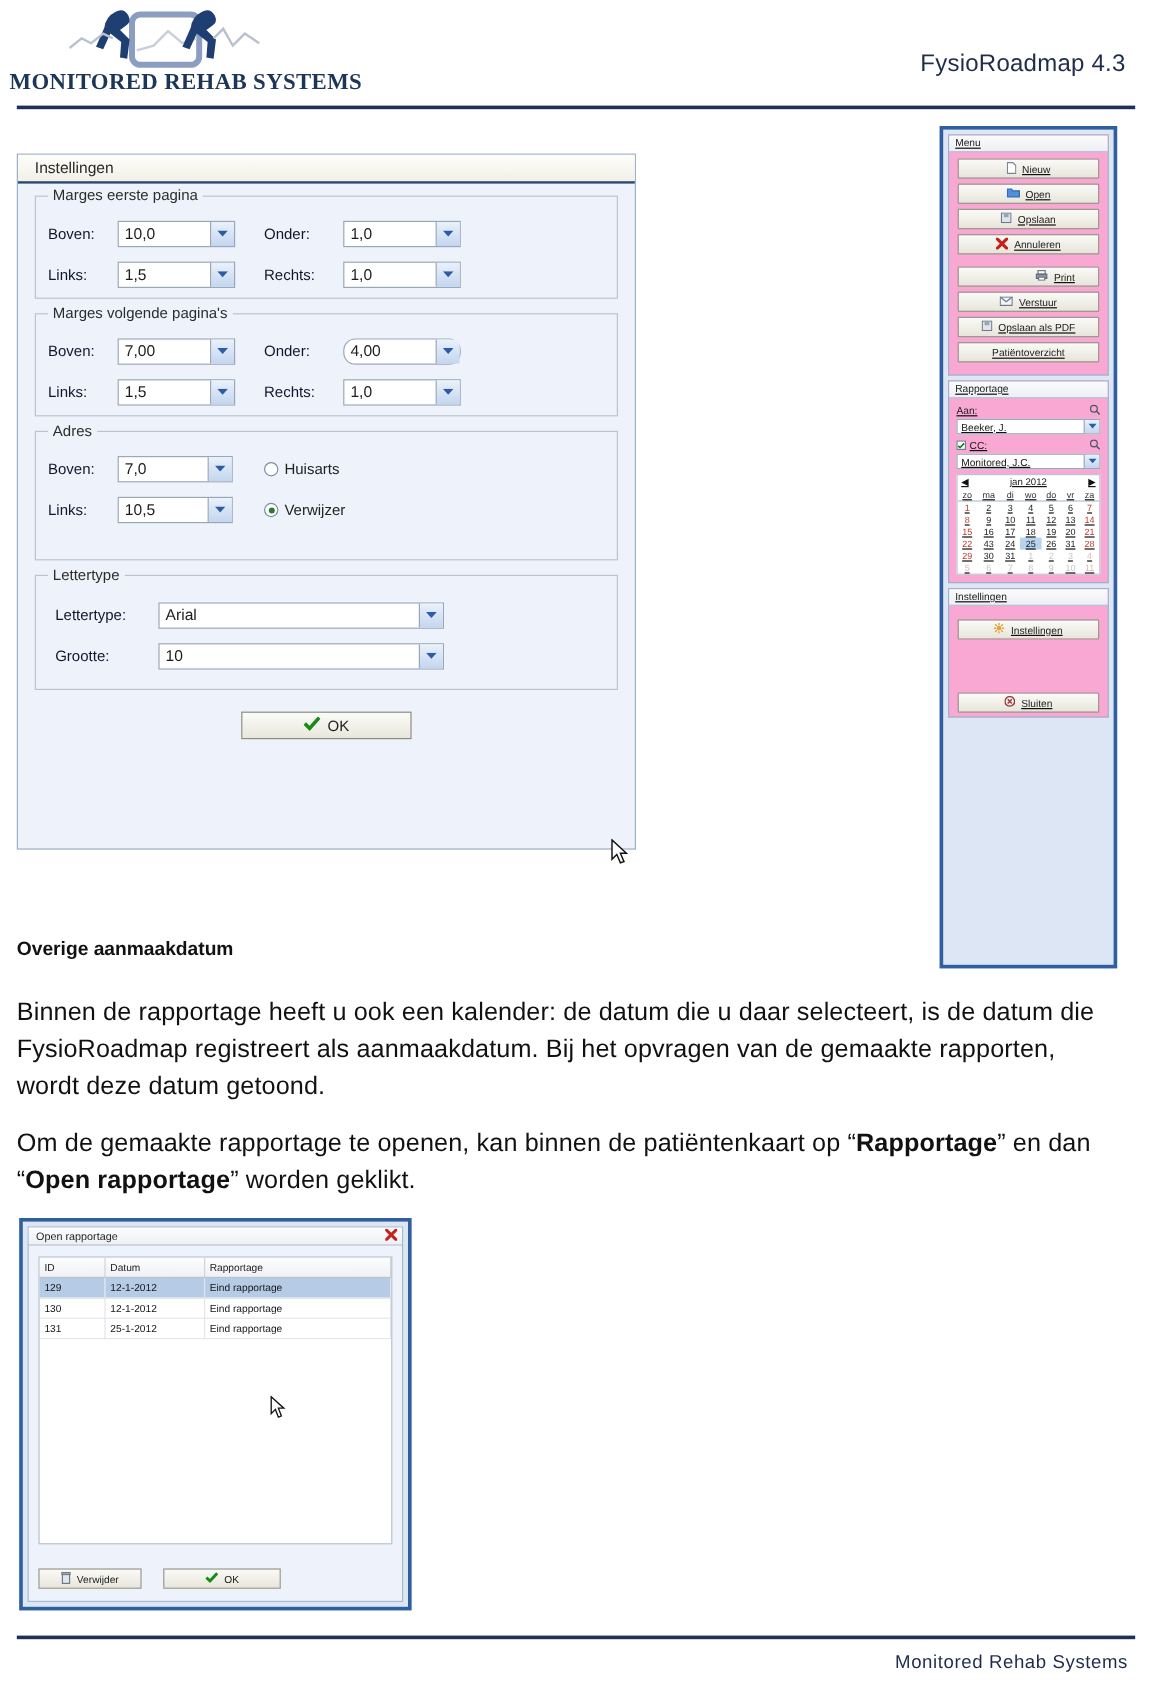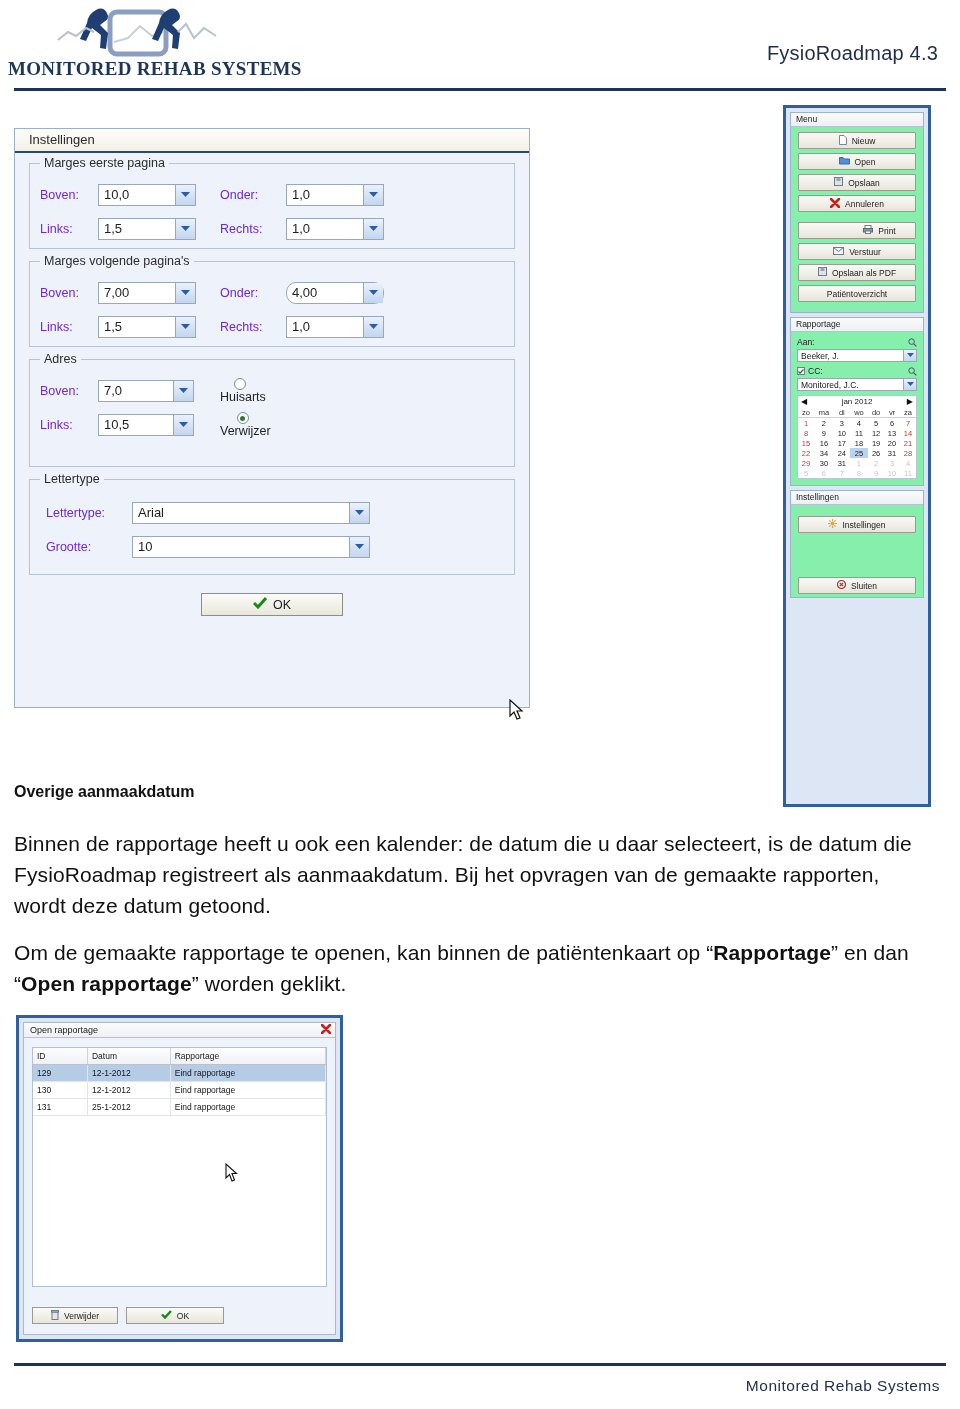--- a/index.html
+++ b/index.html
@@ -30,47 +30,47 @@
     border-bottom:2px solid #2b4a72;box-sizing:border-box;padding:3px 0 0 14px;
     font-size:13px;color:#2a2a2a;}
   .settings-body{position:relative;padding:10px 14px 0 14px;}
 
   .gbox{position:relative;border:1px solid #b9c4d2;margin:0 0 12px 0;
     background:transparent;box-sizing:border-box;}
   .gbox>.legend{position:absolute;left:10px;top:-8px;background:#eef3fb;
     padding:0 4px;font-size:12.5px;color:#2c2c2c;}
 
   .row{display:flex;align-items:center;height:34px;}
-  .lbl{font-size:12.5px;color:#6d28d9;}
+  .lbl{font-size:12.5px;color:#0f172a;}
   .combo{position:relative;height:22px;background:#fff;border:1px solid #9aa7b8;
     box-sizing:border-box;display:flex;align-items:center;}
   .combo .val{flex:1;padding-left:5px;font-size:13px;color:#1d1d1d;line-height:20px;}
   .combo .arrow{width:19px;height:20px;
     background:linear-gradient(#eaf1fb,#c3d6ef);border-left:1px solid #9aa7b8;
     display:flex;align-items:center;justify-content:center;}
   .combo .arrow svg{display:block;}
 
   
-  .radio{display:flex;align-items:center;font-size:12.5px;color:#222;flex-direction:column;}
+  .radio{display:flex;align-items:center;font-size:12.5px;color:#222;}
   .radio .dot{width:12px;height:12px;border-radius:50%;border:1px solid #7d8da0;
     background:#fff;margin-right:5px;position:relative;box-sizing:border-box;}
   .radio.on .dot:after{content:"";position:absolute;left:2.5px;top:2.5px;
     width:5px;height:5px;border-radius:50%;background:#2d7a2d;}
 
   .okbtn{width:142px;height:23px;margin:0 auto;
     background:linear-gradient(#fbfbf8,#e9e7dc);border:1px solid #8e8e80;
     display:flex;align-items:center;justify-content:center;gap:6px;
     font-size:12.5px;color:#1d1d1d;box-sizing:border-box;}
 
   .cursor-arrow{position:absolute;left:494px;top:570px;width:16px;height:22px;}
 
   
   .right-panel{position:absolute;left:783px;top:5px;width:148px;height:702px;
     border:3px solid #2f5f9e;background:#dce6f4;box-sizing:border-box;}
-  .rp-group{margin:4px;background:#86efac;border:1px solid #9db3cd;box-sizing:border-box;}
+  .rp-group{margin:4px;background:#f9a8d4;border:1px solid #9db3cd;box-sizing:border-box;text-decoration:underline;}
   .rp-title{height:14px;background:linear-gradient(#fbfbfb,#eceff4);
     border-bottom:1px solid #b6c3d4;font-size:8.5px;color:#222;padding:1px 0 0 5px;
     box-sizing:border-box;}
   .rp-inner{padding:5px 7px 6px 7px;}
   .mbtn{height:17px;margin-bottom:4px;background:linear-gradient(#fafaf7,#e7e5da);
     border:1px solid #9a9a8d;border-radius:1px;display:flex;align-items:center;
     justify-content:center;gap:5px;font-size:8.5px;color:#1c1c1c;box-sizing:border-box;}
   .mbtn.gap{margin-top:10px;padding-left:45px;}
 
   
@@ -121,21 +121,21 @@
     font-size:9px;color:#1c1c1c;}
   .or-grid{position:absolute;left:8px;top:24px;right:8px;height:240px;
     background:#fff;border:1px solid #b3bfce;box-sizing:border-box;overflow:hidden;}
   .or-grid table{border-collapse:collapse;width:100%;table-layout:fixed;}
   .or-grid th{background:linear-gradient(#fdfdfd,#eff1f4);border-right:1px solid #cdd4dd;
     border-bottom:1px solid #b9c2cd;font-size:8.5px;font-weight:normal;color:#1b1b1b;
     text-align:left;padding:2px 0 2px 4px;height:12px;}
   .or-grid td{border-right:1px solid #e2e6eb;border-bottom:1px solid #e2e6eb;
     font-size:8.5px;color:#161616;padding:2px 0 2px 4px;height:12px;}
   .or-grid tr.sel td{background:#b6cbe6;}
-  .or-buttons{position:absolute;left:8px;bottom:10px;display:flex;gap:8px;}
+  .or-buttons{position:absolute;left:8px;bottom:10px;display:flex;gap:18px;}
   .or-btn{height:17px;background:linear-gradient(#fafaf7,#e8e6db);
     border:1px solid #9a9a8d;display:flex;align-items:center;justify-content:center;
     gap:5px;font-size:8.5px;color:#1a1a1a;box-sizing:border-box;padding:0 8px;}
   .cursor-arrow2{position:absolute;left:225px;top:1163px;width:14px;height:20px;}
 
   
   .footer-rule{position:absolute;left:14px;top:1363px;width:932px;height:3px;background:#1f3158;}
   .footer-text{position:absolute;right:20px;top:1377px;font-size:15.5px;color:#1f2d4a;
     letter-spacing:.5px;}
   .bold{font-weight:700;}
@@ -476,21 +476,21 @@
                   <td class="we">15</td>
                   <td class="">16</td>
                   <td class="">17</td>
                   <td class="">18</td>
                   <td class="">19</td>
                   <td class="">20</td>
                   <td class="we">21</td>
                 </tr>
                 <tr>
                   <td class="we">22</td>
-                  <td class="">34</td>
+                  <td class="">43</td>
                   <td class="">24</td>
                   <td class="sel">25</td>
                   <td class="">26</td>
                   <td class="">31</td>
                   <td class="we">28</td>
                 </tr>
                 <tr>
                   <td class="we">29</td>
                   <td class="">30</td>
                   <td class="">31</td>

